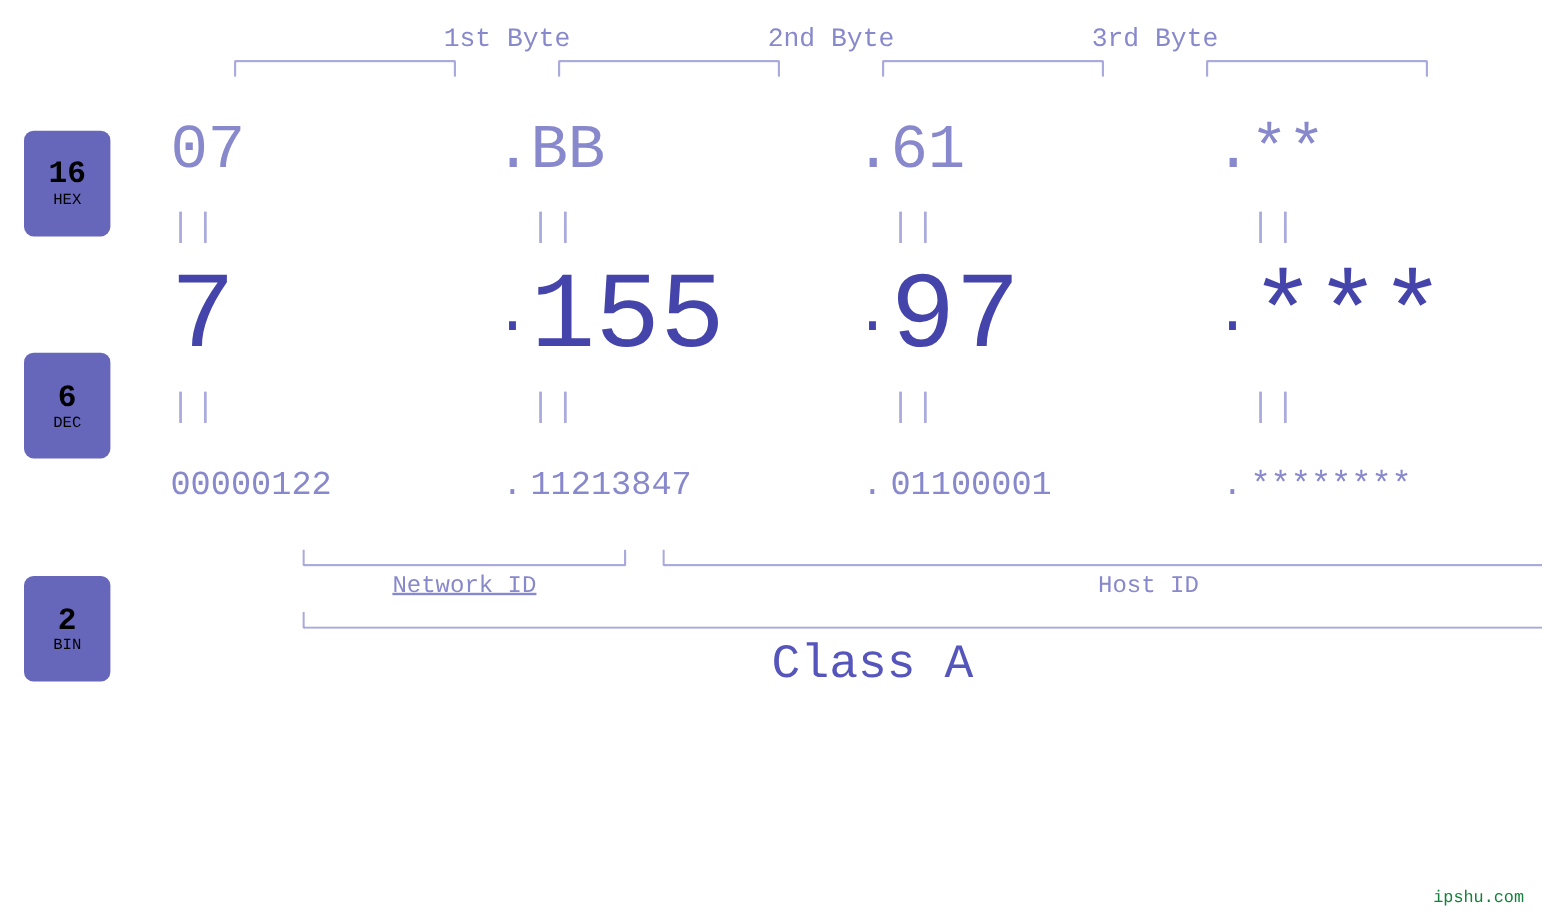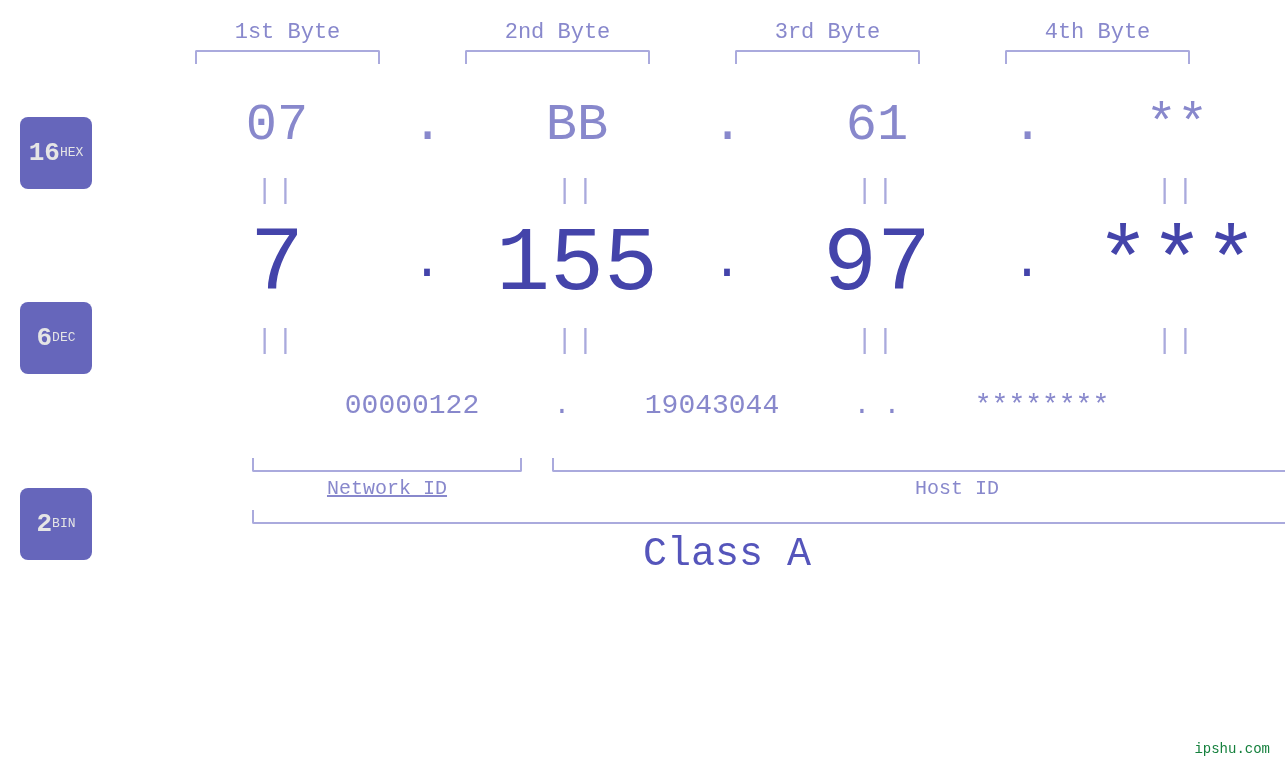--- a/index.html
+++ b/index.html
@@ -81,25 +81,26 @@
       align-items: center;
       justify-content: space-around;
       width: 140px;
       padding-left: 20px;
       padding-top: 20px;
       gap: 80px;
     }
 
     .badge {
       background-color: #6666bb;
-      color: #e5e5e5;
+      color: #000000;
       width: 72px;
-      height: 72px;
+      height: 88px;
       border-radius: 8px;
       display: flex;
+      flex-direction: column;
       align-items: center;
       justify-content: center;
       font-family: 'Courier New', Courier, monospace;
     }
 
     .badge-number {
       font-size: 26px;
       font-weight: bold;
       line-height: 1.1;
     }
@@ -137,21 +138,20 @@
 
     .bin-row {
       height: 90px;
     }
 
     .cell {
       width: 270px;
       text-align: center;
       display: flex;
       align-items: center;
-      justify-content: center;
     }
 
     
     .hex-val {
       color: #8888cc;
       font-size: 52px;
       font-family: 'Courier New', Courier, monospace;
     }
 
     
@@ -295,21 +295,20 @@
   </style>
 </head>
 <body>
 
 <div class="main-container">
 
   <div class="byte-headers">
     <div class="byte-header">1st Byte</div>
     <div class="byte-header">2nd Byte</div>
     <div class="byte-header">3rd Byte</div>
-    <div class="byte-header">4th Byte</div>
   </div>
 
   <div class="brackets-row">
     <div class="bracket-box">
       <div class="bracket-line"></div>
     </div>
     <div class="bracket-box">
       <div class="bracket-line"></div>
     </div>
     <div class="bracket-box">
@@ -410,23 +409,26 @@
           <span class="eq-sym">||</span>
         </div>
       </div>
 
       <div class="row bin-row">
         <div class="cell">
           <span class="bin-val">00000122</span>
         </div>
         <div class="bin-dot">.</div>
         <div class="cell">
-          <span class="bin-val">19043044</span>
+          <span class="bin-val">11213847</span>
         </div>
         <div class="bin-dot">.</div>
+        <div class="cell">
+          <span class="bin-val">01100001</span>
+        </div>
         <div class="bin-dot">.</div>
         <div class="cell">
           <span class="bin-val">********</span>
         </div>
       </div>
 
       <div class="bottom-brackets">
         <div class="network-bracket"></div>
         <div class="host-bracket"></div>
       </div>

